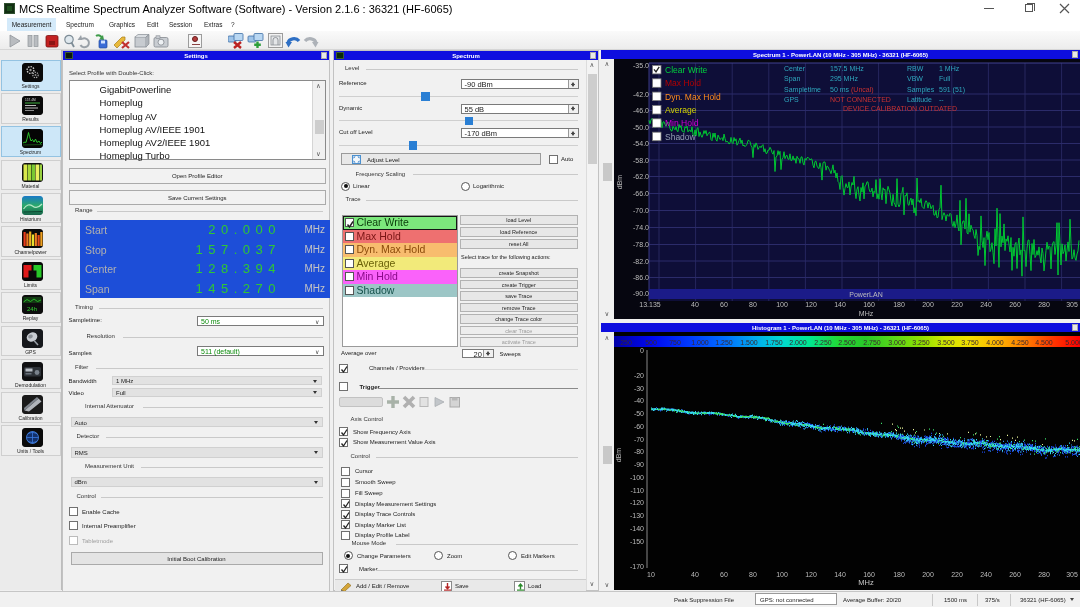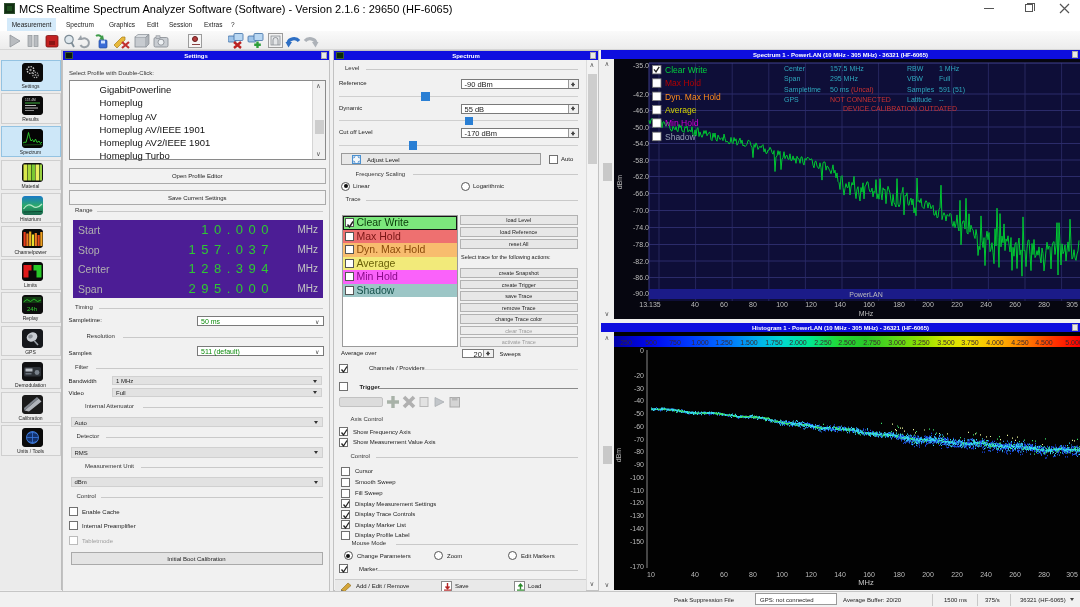--- a/index.html
+++ b/index.html
@@ -41,21 +41,21 @@
 .sbi .lb{position:absolute;left:0;top:22px;width:100%;font-size:5px;color:#222}
 .statxt{position:absolute;font-size:6px;color:#222;white-space:nowrap}
 .vsep{position:absolute;width:1px;background:#c8c8c8}
 </style></head>
 <body>
 
 <div class="abs" style="left:0;top:0;width:1080px;height:18px;background:#fff">
   <div class="abs" style="left:4px;top:3px;width:11px;height:11px;background:#122e12;border:1px solid #2e4f2e">
     <div class="abs" style="left:2px;top:2px;width:5px;height:5px;background:#1d4f1d"></div>
   </div>
-  <div class="abs" style="left:19px;top:2.5px;font-size:11px;color:#000">MCS Realtime Spectrum Analyzer Software (Software) - Version 2.1.6 : 29650 (HF-6065)</div>
+  <div class="abs" style="left:19px;top:2.5px;font-size:11px;color:#000">MCS Realtime Spectrum Analyzer Software (Software) - Version 2.1.6 : 36321 (HF-6065)</div>
   <div class="abs" style="left:984px;top:8px;width:10px;height:1px;background:#555"></div>
   <div class="abs" style="left:1025px;top:4px;width:8px;height:8px;border:1px solid #555"></div>
   <div class="abs" style="left:1027px;top:2.5px;width:8px;height:8px;border-top:1px solid #555;border-right:1px solid #555"></div>
   <svg class="abs" style="left:1059px;top:3px" width="12" height="12">
       <path d="M1 1 L10 10 M10 1 L1 10" stroke="#555" stroke-width="1.2"></path>
     </svg>
 </div>
 
 <div class="abs" style="left:0;top:18px;width:1080px;height:13px;background:#fff;font-size:6.5px;color:#222">
   <div class="abs" style="left:7px;top:0;width:49px;height:13px;background:#d4eafa;text-align:center;line-height:13px">Measurement</div>
@@ -264,25 +264,25 @@
       <div class="abs" style="left:3px;top:1px;font-size:6.5px;color:#555">∧</div>
       <div class="abs" style="left:1.5px;top:39px;width:9px;height:14px;background:#cdcdcd"></div>
       <div class="abs" style="left:3px;bottom:1px;font-size:6.5px;color:#555">∨</div>
     </div>
   </div>
   <div class="btn" style="left:5.5px;top:117.5px;width:257.5px;height:15.5px;line-height:15px">Open Profile Editor</div>
   <div class="btn" style="left:5.5px;top:139px;width:257.5px;height:15px;line-height:14.5px">Save Current Settings</div>
   <div class="glab" style="left:12px;top:156.5px">Range</div>
   <div class="gline" style="left:34px;top:160px;width:226px"></div>
 
-  <div class="abs" style="left:10px;top:169.5px;width:250px;height:78px;background:#4c1d95">
-    <div class="abs" style="left:5px;top:4px;width:240px;height:19.5px;font-size:10.5px;color:#b0b0b0">Start<span style="position:absolute;right:44px;top:-2px;color:#2fc832;font-size:13px;letter-spacing:5.5px">10.000</span><span style="position:absolute;right:0;top:0;color:#c4c4c4;font-size:10px">MHz</span></div>
+  <div class="abs" style="left:17px;top:169.5px;width:250px;height:78px;background:#1d4ed8">
+    <div class="abs" style="left:5px;top:4px;width:240px;height:19.5px;font-size:10.5px;color:#b0b0b0">Start<span style="position:absolute;right:44px;top:-2px;color:#2fc832;font-size:13px;letter-spacing:5.5px">20.000</span><span style="position:absolute;right:0;top:0;color:#c4c4c4;font-size:10px">MHz</span></div>
     <div class="abs" style="left:5px;top:23.5px;width:240px;height:19.5px;font-size:10.5px;color:#b0b0b0">Stop<span style="position:absolute;right:44px;top:-2px;color:#2fc832;font-size:13px;letter-spacing:5.5px">157.037</span><span style="position:absolute;right:0;top:0;color:#c4c4c4;font-size:10px">MHz</span></div>
     <div class="abs" style="left:5px;top:43px;width:240px;height:19.5px;font-size:10.5px;color:#b0b0b0">Center<span style="position:absolute;right:44px;top:-2px;color:#2fc832;font-size:13px;letter-spacing:5.5px">128.394</span><span style="position:absolute;right:0;top:0;color:#c4c4c4;font-size:10px">MHz</span></div>
-    <div class="abs" style="left:5px;top:62.5px;width:240px;height:19.5px;font-size:10.5px;color:#b0b0b0">Span<span style="position:absolute;right:44px;top:-2px;color:#2fc832;font-size:13px;letter-spacing:5.5px">295.000</span><span style="position:absolute;right:0;top:0;color:#c4c4c4;font-size:10px">MHz</span></div>
+    <div class="abs" style="left:5px;top:62.5px;width:240px;height:19.5px;font-size:10.5px;color:#b0b0b0">Span<span style="position:absolute;right:44px;top:-2px;color:#2fc832;font-size:13px;letter-spacing:5.5px">145.270</span><span style="position:absolute;right:0;top:0;color:#c4c4c4;font-size:10px">MHz</span></div>
   </div>
   <div class="glab" style="left:12px;top:253.5px">Timing</div>
   <div class="gline" style="left:36px;top:257px;width:224px"></div>
   <div class="lab" style="left:5.5px;top:266px">Sampletime:</div>
   <div class="combo" style="left:134px;top:265.5px;width:126.5px;height:10px;line-height:9px;padding-left:3px">50 ms<span class="ch">∨</span></div>
   <div class="glab" style="left:23.5px;top:282.5px">Resolution</div>
   <div class="gline" style="left:60px;top:286px;width:200px"></div>
   <div class="lab" style="left:5.5px;top:299px">Samples</div>
   <div class="combo" style="left:134px;top:295.5px;width:126.5px;height:10px;line-height:9px;padding-left:3px">511 (default)<span class="ch">∨</span></div>
   <div class="glab" style="left:12px;top:313.5px">Filter</div>

